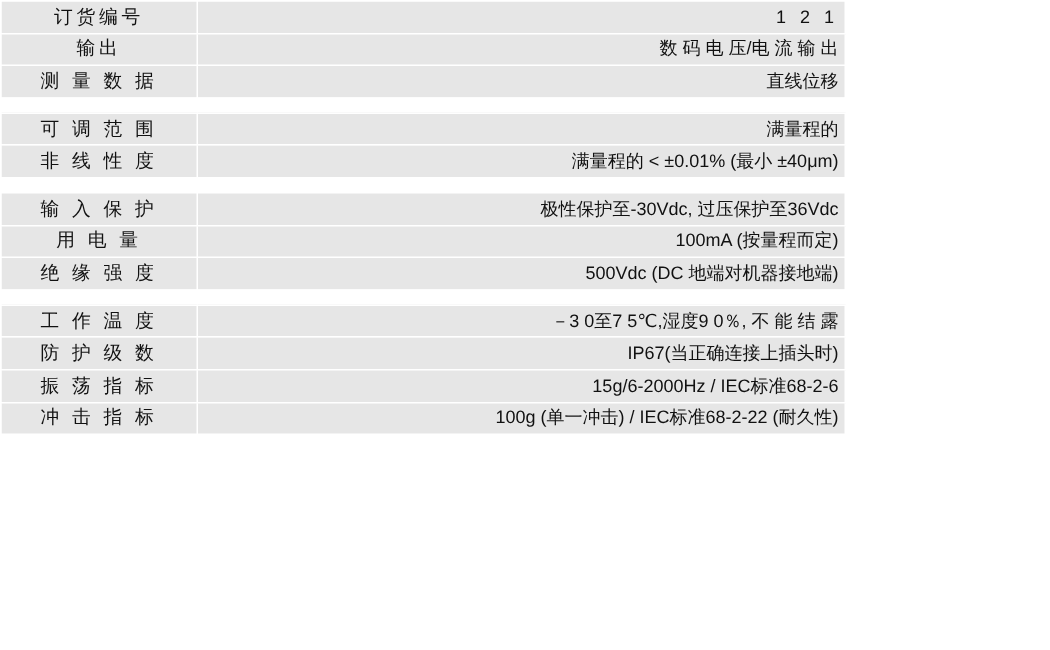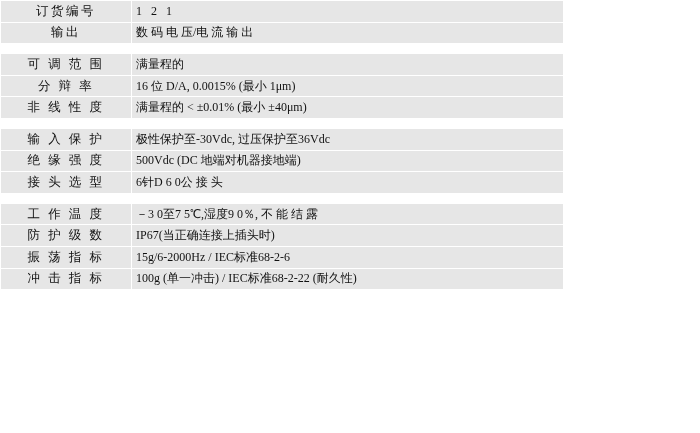--- a/index.html
+++ b/index.html
@@ -11,39 +11,38 @@
     width: 700px;
     height: 433px;
     font-family: "Liberation Sans", "DejaVu Sans", sans-serif;
     color: #111111;
     overflow: hidden;
   }
   .spec-table {
     width: 564px;
     border-collapse: collapse;
     table-layout: fixed;
-    font-family: Liberation Serif, serif;
   }
   .spec-table tr {
     height: 21.6px;
   }
   td.label {
     width: 130px;
     background: #e6e6e6;
     text-align: center;
     vertical-align: middle;
     font-size: 12.5px;
     letter-spacing: 2.5px;
     padding: 0;
     border: 1px solid #ffffff;
     white-space: nowrap;
   }
   td.value {
     background: #e6e6e6;
-    text-align: left;
+    text-align: right;
     vertical-align: middle;
     font-size: 12px;
     padding: 0 4px;
     border: 1px solid #ffffff;
     white-space: nowrap;
   }
   td.value.wide-space {
     letter-spacing: 3px;
   }
   td.gap {
@@ -62,49 +61,49 @@
 <table class="spec-table">
   <tbody>
       <tr>
         <td class="label">订货编号</td>
         <td class="value wide-space">1 2 1</td>
       </tr>
       <tr>
         <td class="label">输出</td>
         <td class="value">数 码 电 压/电 流 输 出</td>
       </tr>
+      <tr>
+        <td class="label">测 量 数 据</td>
+        <td class="value">直线位移</td>
+      </tr>
       <tr class="gap-row">
         <td class="gap" colspan="2"></td>
       </tr>
       <tr>
         <td class="label">可 调 范 围</td>
         <td class="value">满量程的</td>
-      </tr>
-      <tr>
-        <td class="label">分 辩 率</td>
-        <td class="value">16 位 D/A, 0.0015% (最小 1μm)</td>
       </tr>
       <tr>
         <td class="label">非 线 性 度</td>
         <td class="value">满量程的 &lt; ±0.01% (最小 ±40μm)</td>
       </tr>
       <tr class="gap-row">
         <td class="gap" colspan="2"></td>
       </tr>
       <tr>
         <td class="label">输 入 保 护</td>
         <td class="value">极性保护至-30Vdc, 过压保护至36Vdc</td>
       </tr>
       <tr>
+        <td class="label">用 电 量</td>
+        <td class="value">100mA (按量程而定)</td>
+      </tr>
+      <tr>
         <td class="label">绝 缘 强 度</td>
         <td class="value">500Vdc (DC 地端对机器接地端)</td>
-      </tr>
-      <tr>
-        <td class="label">接 头 选 型</td>
-        <td class="value">6针D 6 0公 接 头</td>
       </tr>
       <tr class="gap-row">
         <td class="gap" colspan="2"></td>
       </tr>
       <tr>
         <td class="label">工 作 温 度</td>
         <td class="value">－3 0至7 5℃,湿度9 0％,  不 能 结 露</td>
       </tr>
       <tr>
         <td class="label">防 护 级 数</td>

